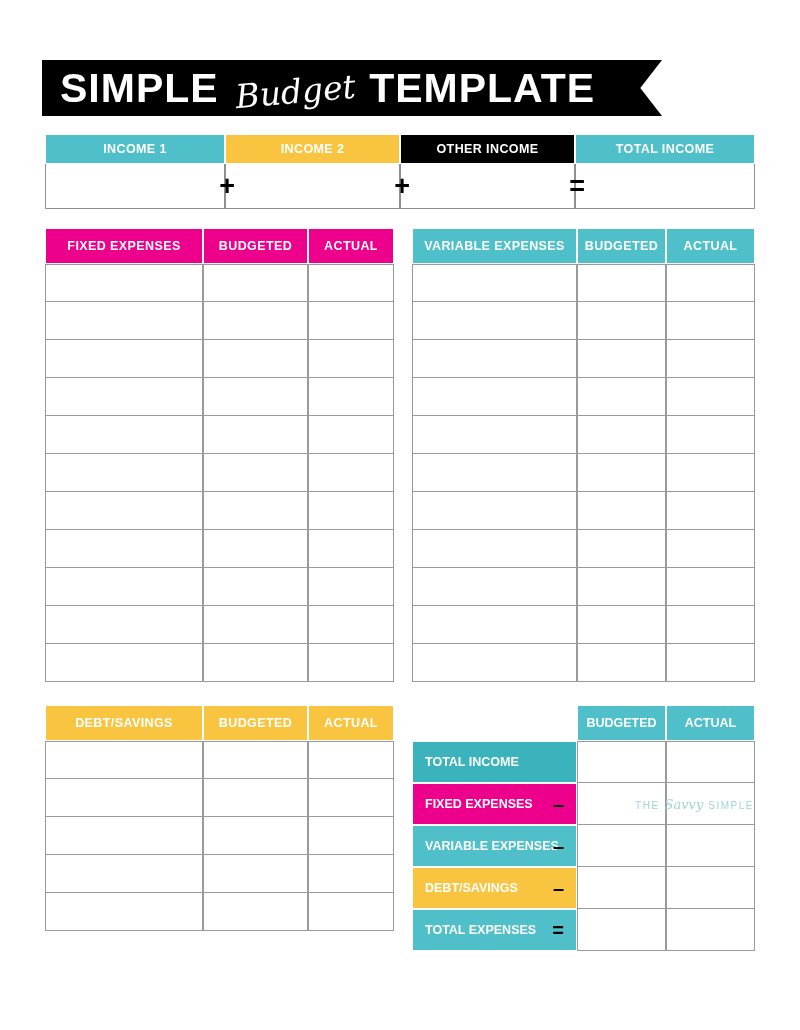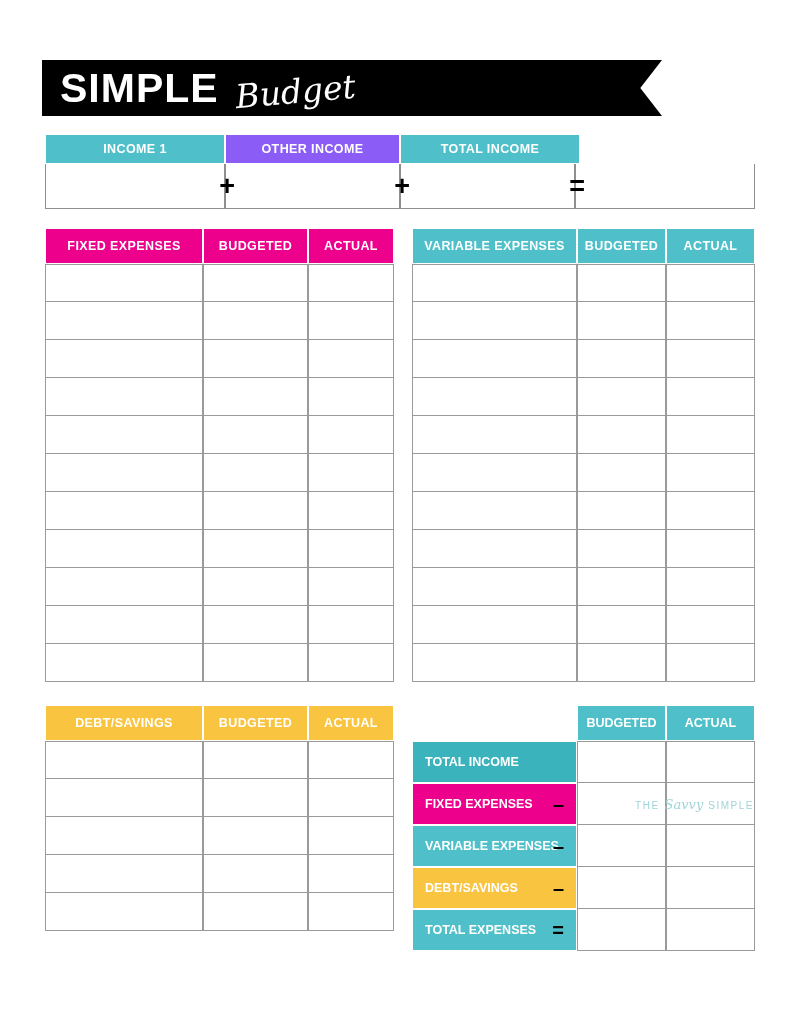--- a/index.html
+++ b/index.html
@@ -111,21 +111,21 @@
     transform: translateY(-50%);
     font-size: 27px;
     font-weight: bold;
     color: #000;
     z-index: 4;
     background: transparent;
     line-height: 1;
   }
   .c-teal { background: #4fc0c9; text-align: center; }
   .c-yellow { background: #f9c440; }
-  .c-pink { background: #8b5cf6; }
+  .c-pink { background: #000000; }
 
   
   .tbl { position: absolute; }
   .tbl .row { display: flex; }
   .tbl .row.header > div { border: 1px solid #ffffff; height: 36px; }
   .tbl .row.body > div { height: 38px; }
 
   
   .summary { position: absolute; left: 412px; top: 705px; width: 343px; }
   .sum-row { display: flex; height: 42px; }
@@ -181,25 +181,27 @@
   }
 </style>
 </head>
 <body>
 
 <div class="page">
 
   <div class="title-banner">
     <span class="title-simple">SIMPLE</span>
     <span class="title-budget">Budget</span>
+    <span class="title-template">TEMPLATE</span>
   </div>
 
   <div class="income">
     <div class="income-hdr-row">
       <div class="hdr c-teal" style="width:180px">INCOME 1</div>
+      <div class="hdr c-yellow" style="width:175px">INCOME 2</div>
       <div class="hdr c-pink" style="width:175px">OTHER INCOME</div>
       <div class="hdr c-teal" style="width:180px">TOTAL INCOME</div>
     </div>
     <div class="income-body-row">
       <div style="width:180px">
           <span class="op">+</span>
       </div>
       <div style="width:175px">
           <span class="op">+</span>
       </div>

